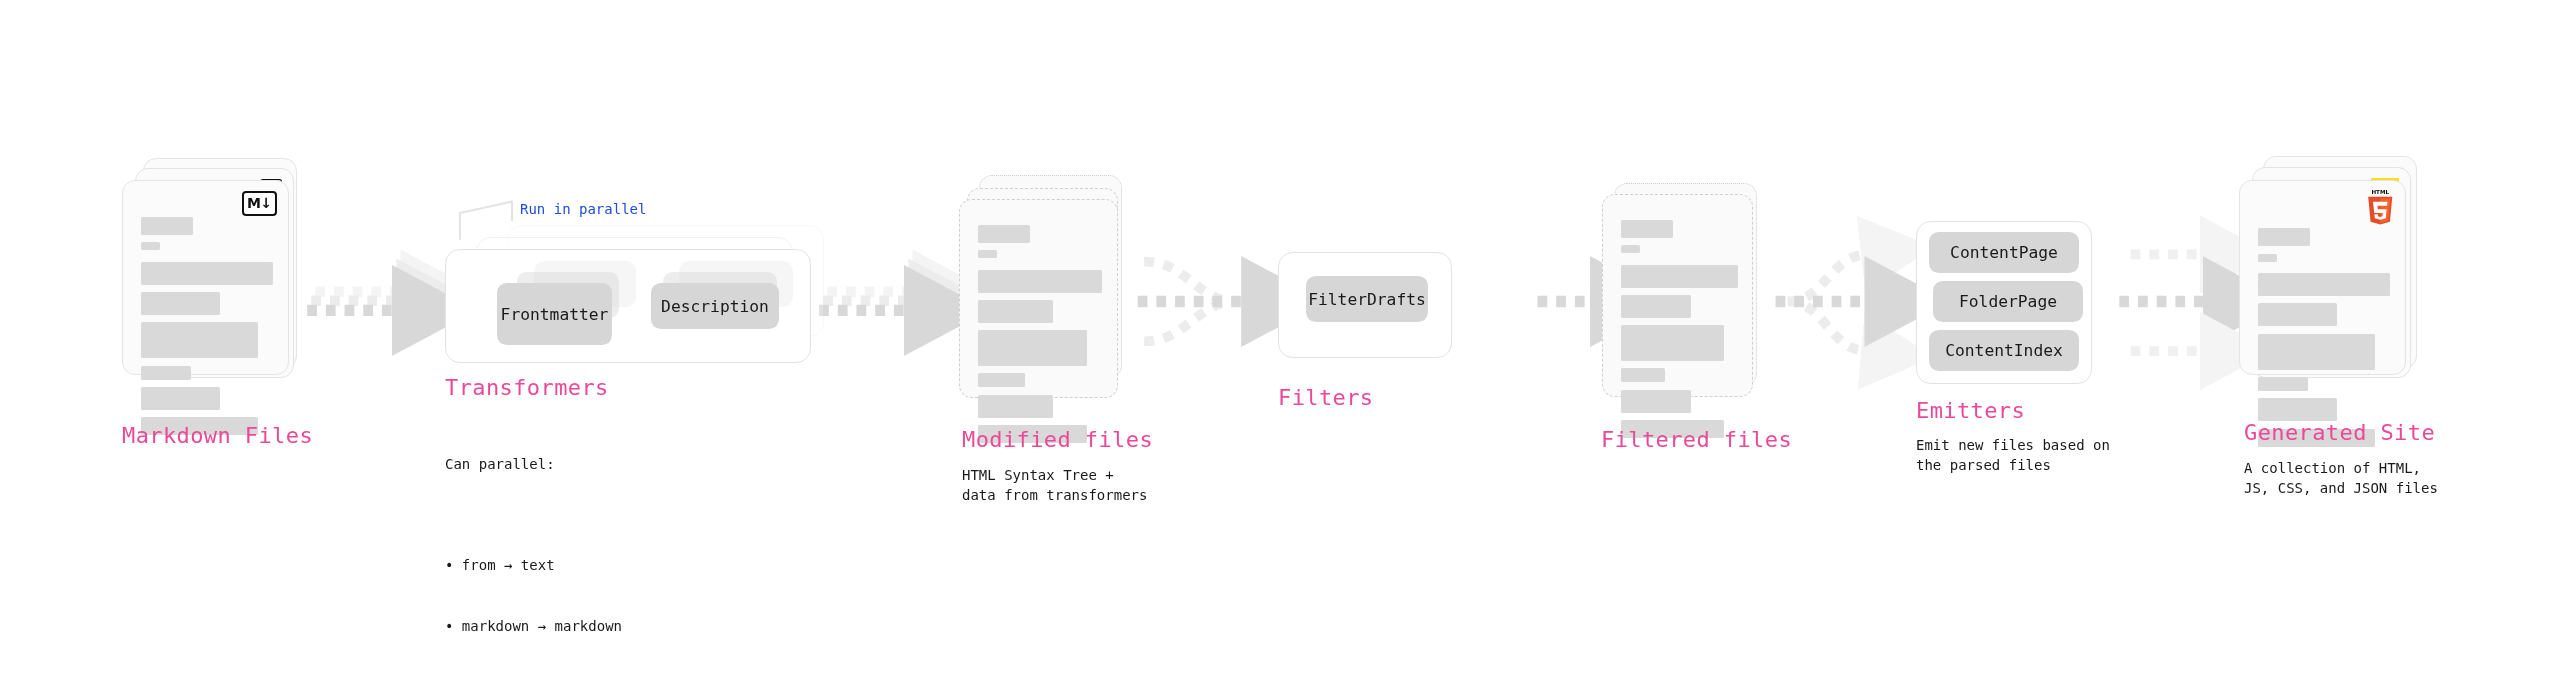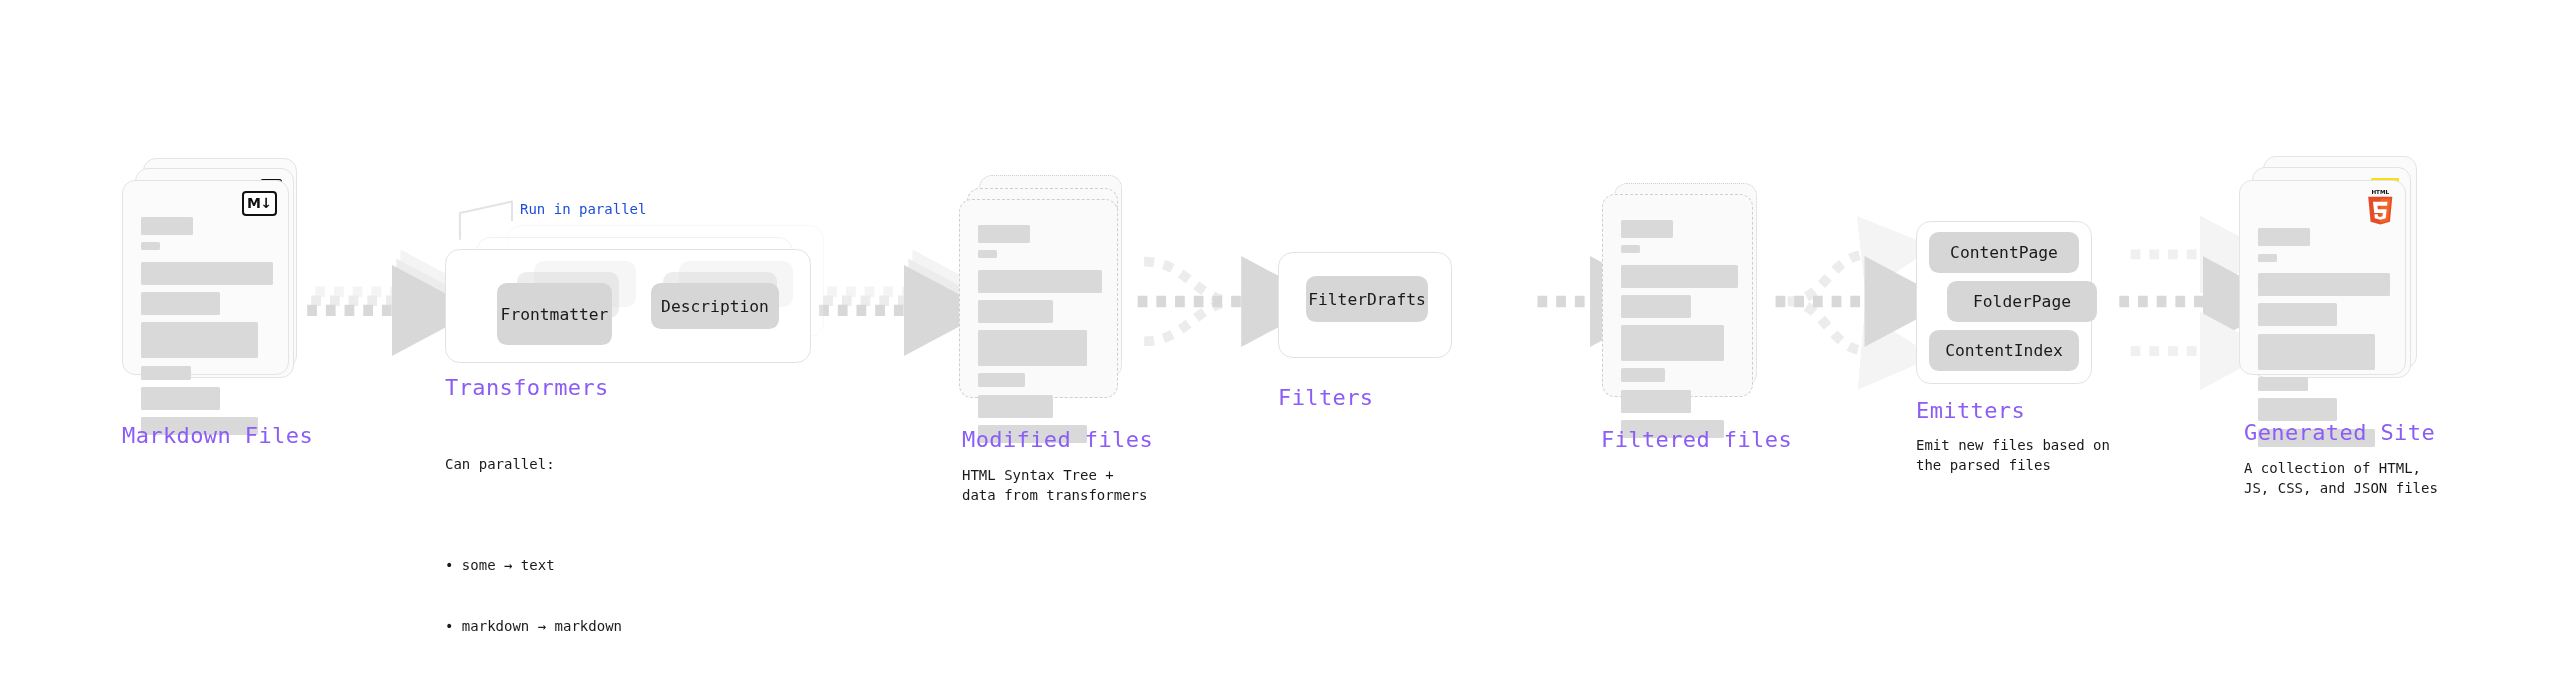--- a/index.html
+++ b/index.html
@@ -67,21 +67,21 @@
     position:absolute;box-sizing:border-box;
     background:#d6d6d6;border-radius:9.8px;
     display:flex;align-items:center;justify-content:center;
     font-size:16.3px;color:#1a1a1a;white-space:nowrap;
   }
   .ghost1{opacity:.45;}
   .ghost2{opacity:.22;}
 
   
   .title{
-    position:absolute;font-size:22px;letter-spacing:0.4px;color:#8b5cf6;
+    position:absolute;font-size:22px;letter-spacing:0.4px;color:#ec4899;
     white-space:nowrap;
   }
   .sub{
     position:absolute;font-size:14px;line-height:1.45;color:#1a1a1a;
     white-space:pre;
   }
   .sub .bullets{margin:0;padding:0;list-style:none;}
   .sub .bullets li{white-space:pre;}
 
   .parallel-label{
@@ -199,21 +199,21 @@
     <div class="chip" style="left:206px;top:81px;width:128px;height:46px;">
       <span>Description</span>
     </div>
   </div>
   <div class="parallel-label" style="left:520px;top:201px;">Run in parallel</div>
 
   <div class="title" style="left:445px;top:375px;">Transformers</div>
   <div class="sub" style="left:445px;top:413px;">
     <div>Can parallel:</div>
     <ul class="bullets">
-      <li>• some → text</li>
+      <li>• from → text</li>
       <li>• markdown → markdown</li>
       <li>• html → html</li>
     </ul>
   </div>
 
   <div class="stage" style="left:959px;top:175px;width:203px;height:244px;">
     <div class="doc dotted" style="left:19.5px;top:0px;width:143px;height:203px;"></div>
     <div class="doc dashed" style="left:8.1px;top:13px;width:151px;height:203px;"></div>
     <div class="doc dashed" style="left:0px;top:24.4px;width:159px;height:199px;">
       <div class="doc-body" style="top:24.4px;">
@@ -255,21 +255,21 @@
       </div>
     </div>
   </div>
   <div class="title" style="left:1601px;top:427px;">Filtered files</div>
 
   <div class="stage" style="left:1916px;top:221px;width:203px;height:171px;">
     <div class="group-box" style="left:0px;top:0px;width:176px;height:163px;"></div>
     <div class="chip" style="left:13px;top:11.4px;width:150px;height:41px;">
       <span>ContentPage</span>
     </div>
-    <div class="chip" style="left:31px;top:60px;width:150px;height:41px;">
+    <div class="chip" style="left:17px;top:60px;width:150px;height:41px;">
       <span>FolderPage</span>
     </div>
     <div class="chip" style="left:13px;top:109px;width:150px;height:41px;">
       <span>ContentIndex</span>
     </div>
   </div>
   <div class="title" style="left:1916px;top:398px;">Emitters</div>
   <div class="sub" style="left:1916px;top:435px;">Emit new files based on
 the parsed files</div>
 

